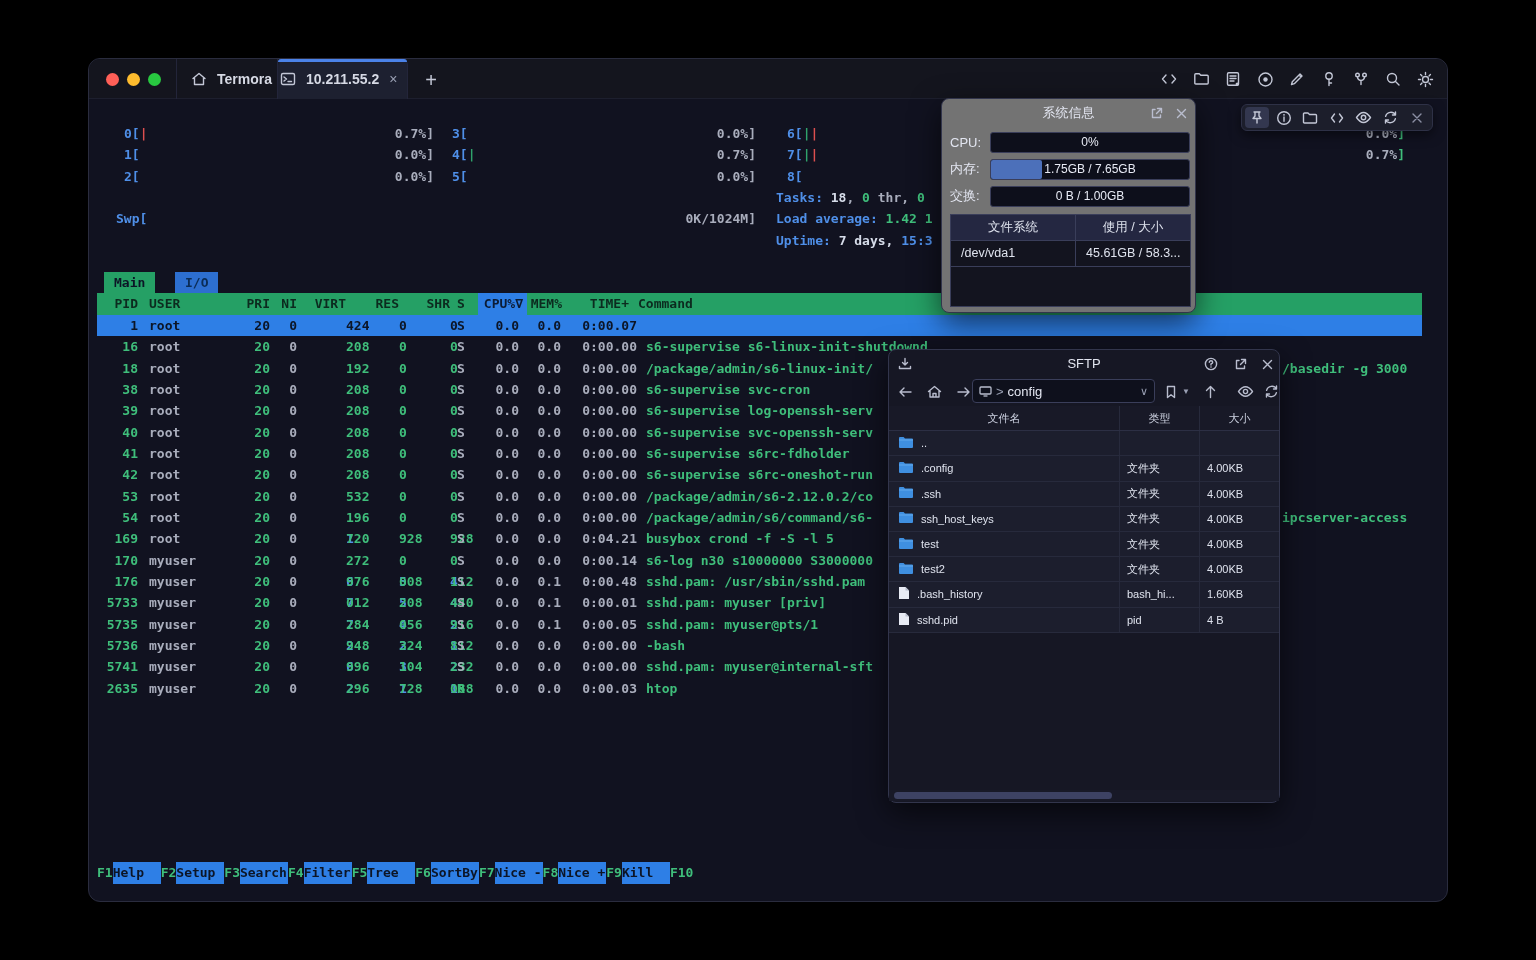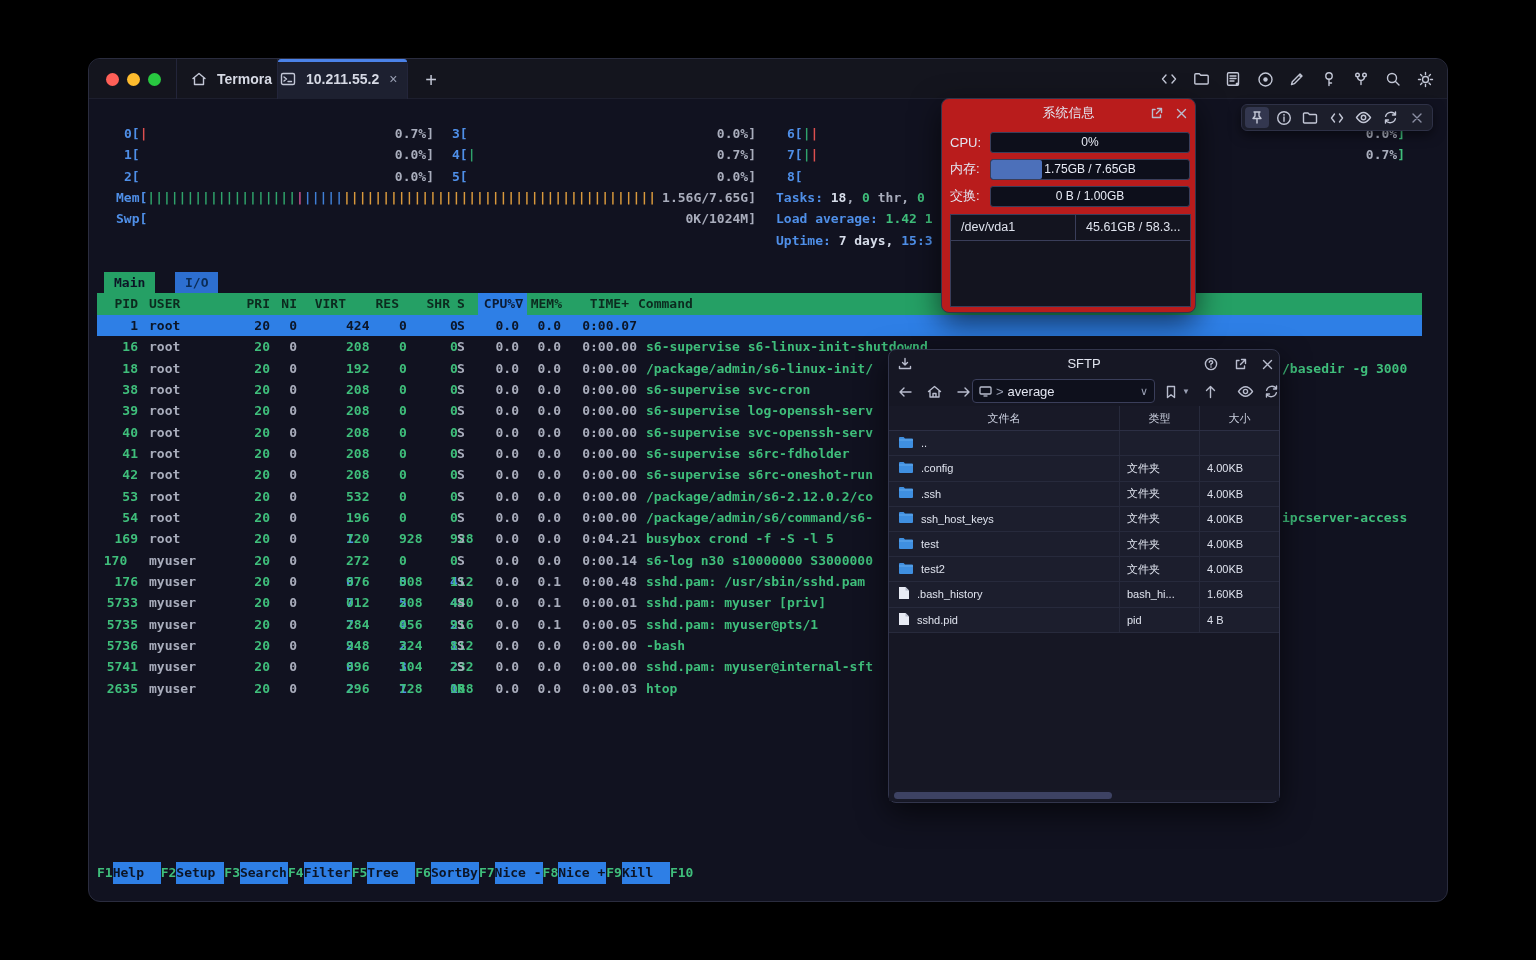--- a/index.html
+++ b/index.html
@@ -35,21 +35,21 @@
 .prow{position:absolute;left:8px;width:1325px;height:21.33px}
 .prow span{position:absolute;top:0;white-space:pre}
 .prow.sel{background:#2e7fe6}
 .prow.sel span{color:#0c1526 !important}
 .r{text-align:right}
 .fbar{position:absolute;left:8px;top:763px;width:1325px;height:22px;display:flex;line-height:22px}
 .fk{color:#3fbe7b;white-space:pre}
 .fl{background:#2e7fe6;color:#0c1526;width:48px;white-space:pre;overflow:hidden}
 .fl.last{flex:1}
 
-.panel{position:absolute;background:#b91c1c;border:1px solid #32354c;border-radius:8px;box-shadow:0 10px 30px rgba(0,0,0,.6);color:#dfe3ee}
+.panel{position:absolute;background:#737373;border:1px solid #32354c;border-radius:8px;box-shadow:0 10px 30px rgba(0,0,0,.6);color:#dfe3ee}
 .ptitle{position:relative;height:27px;display:flex;align-items:center;justify-content:center;font-size:13px;color:#e2e5f0}
 .picon{position:absolute;top:5px;width:18px;height:18px;display:flex;align-items:center;justify-content:center}
 .picon svg{stroke:#b9bdce;fill:none;stroke-width:1.4;stroke-linecap:round;stroke-linejoin:round}
 
 .sys-row{position:absolute;left:8px;display:flex;align-items:center;height:22px;font-size:13px}
 .sys-label{width:40px;color:#e2e5f0}
 .sbar{position:relative;width:200px;height:21px;background:#0d0f1b;border:1px solid #3a3e5a;border-radius:3px}
 .sbar .fill{position:absolute;left:0;top:0;bottom:0;background:#4c70ba;border-radius:2px}
 .sbar .txt{position:absolute;inset:0;display:flex;align-items:center;justify-content:center;font-size:12px;color:#e8ebf5}
 .fstable{position:absolute;left:8px;top:115px;width:241px;height:93px;background:#13141f;border:1px solid #3a3e5a;font-size:12.5px}
@@ -174,21 +174,20 @@
     <span class="vtab vtab-io">I/O</span>
   <div class="meter" style="left: 35px; top: 24px; width: 310px; height: 21.33px;"><span class="b">0[</span><span class="tick tk-red">|</span><span class="mval"><span class="gy">0.7%</span><span class="gy">]</span></span></div>
       <div class="meter" style="left: 35px; top: 45.33px; width: 310px; height: 21.33px;"><span class="b">1[</span><span class="mval"><span class="gy">0.0%</span><span class="gy">]</span></span></div>
       <div class="meter" style="left: 35px; top: 66.66px; width: 310px; height: 21.33px;"><span class="b">2[</span><span class="mval"><span class="gy">0.0%</span><span class="gy">]</span></span></div>
       <div class="meter" style="left: 363px; top: 24px; width: 304px; height: 21.33px;"><span class="b">3[</span><span class="mval"><span class="gy">0.0%</span><span class="gy">]</span></span></div>
       <div class="meter" style="left: 363px; top: 45.33px; width: 304px; height: 21.33px;"><span class="b">4[</span><span class="tick tk-green">|</span><span class="mval"><span class="gy">0.7%</span><span class="gy">]</span></span></div>
       <div class="meter" style="left: 363px; top: 66.66px; width: 304px; height: 21.33px;"><span class="b">5[</span><span class="mval"><span class="gy">0.0%</span><span class="gy">]</span></span></div>
       <div class="meter" style="left: 698px; top: 24px; width: 618px; height: 21.33px;"><span class="b">6[</span><span class="tick tk-green">|</span><span class="tick tk-red">|</span><span class="mval"><span class="gy">0.0%</span><span class="g">]</span></span></div>
       <div class="meter" style="left: 698px; top: 45.33px; width: 618px; height: 21.33px;"><span class="b">7[</span><span class="tick tk-green">|</span><span class="tick tk-red">|</span><span class="mval"><span class="gy">0.7%</span><span class="g">]</span></span></div>
       <div class="meter" style="left: 698px; top: 66.66px; width: 618px; height: 21.33px;"><span class="b">8[</span></div>
-      <div class="meter" style="left: 27px; top: 87.99px; width: 640px; height: 21.33px;"><span class="b">Mem[</span><span class="tick tk-green">|||||||||||||||||||</span><span class="tick tk-pink">|</span><span class="tick tk-blue">|||||</span><span class="tick tk-orange">||||||||||||||||||||||||||||||||||||||||</span><span class="mval"><span class="gy">1.56G/7.65G]</span></span></div>
       <div class="meter" style="left: 27px; top: 109.32px; width: 640px; height: 21.33px;"><span class="b">Swp[</span><span class="mval"><span class="gy">0K/1024M]</span></span></div>
       <div class="tline" style="left: 687px; top: 87.99px;"><span class="b">Tasks: </span><span class="wb">18</span><span class="gy">, </span><span class="g">0</span><span class="gy"> thr, </span><span class="g">0 </span></div>
       <div class="tline" style="left: 687px; top: 109.32px;"><span class="b">Load average: </span><span class="g">1.42 </span><span class="g">1</span></div>
       <div class="tline" style="left: 687px; top: 130.65px;"><span class="b">Uptime: </span><span class="wb">7 days, </span><span class="b">15:3</span></div>
       <div class="phead">
         <span class="r" style="left: -4px; width: 45px;">PID</span>
         <span style="left: 52px;">USER</span>
         <span class="r" style="left: 128px; width: 45px;">PRI</span>
         <span class="r" style="left: 170px; width: 30px;">NI</span>
         <span class="r" style="left: 194px; width: 55px;">VIRT</span>
@@ -349,21 +348,21 @@
         <span class="r" style="left: 194px; width: 55px;"><span class="b">1</span><span class="g">720</span></span>
         <span class="r" style="left: 252px; width: 50px;"><span class="g">928</span></span>
         <span class="r" style="left: 303px; width: 50px;"><span class="g">928</span></span>
         <span class="gy" style="left: 360px;">S</span>
         <span class="r gy" style="left: 377px; width: 45px;">0.0</span>
         <span class="r gy" style="left: 419px; width: 45px;">0.0</span>
         <span class="r gy" style="left: 465px; width: 75px;">0:04.21</span>
         <span class="g" style="left: 549px;">busybox crond -f -S -l 5</span>
       </div>
       <div class="prow" style="top: 450.63px;">
-        <span class="r g" style="left: -4px; width: 45px; text-align: center;">170</span>
+        <span class="r g" style="left: -4px; width: 45px;">170</span>
         <span class="gy" style="left: 52px;">myuser</span>
         <span class="r g" style="left: 133px; width: 40px;">20</span>
         <span class="r gy" style="left: 170px; width: 30px;">0</span>
         <span class="r" style="left: 194px; width: 55px;"><span class="g">272</span></span>
         <span class="r" style="left: 252px; width: 50px;"><span class="g">0</span></span>
         <span class="r" style="left: 303px; width: 50px;"><span class="g">0</span></span>
         <span class="gy" style="left: 360px;">S</span>
         <span class="r gy" style="left: 377px; width: 45px;">0.0</span>
         <span class="r gy" style="left: 419px; width: 45px;">0.0</span>
         <span class="r gy" style="left: 465px; width: 75px;">0:00.14</span>
@@ -546,20 +545,24 @@
         </span>
     </div>
     <div class="sys-row" style="top:86px">
       <span class="sys-label">交换:</span>
       <span class="sbar">
           <span class="fill" style="width:0%"></span>
           <span class="txt">0 B / 1.00GB</span>
         </span>
     </div>
     <div class="fstable" id="fstable">
+        <div class="fsrow head">
+          <span class="fsc1">文件系统</span>
+          <span class="fsc2">使用 / 大小</span>
+        </div>
         <div class="fsrow">
           <span class="fsc1">/dev/vda1</span>
           <span class="fsc2">45.61GB / 58.3...</span>
         </div>
       </div>
   </div>
 
   <div class="panel" style="left:799px;top:290px;width:392px;height:454px;background:#161724">
     <div class="ptitle">
       <span class="picon" style="left:7px">
@@ -601,21 +604,21 @@
           <svg width="15" height="12" viewBox="0 0 15 12">
             <path d="M2 6 H13 M9 2 L13 6 L9 10"></path>
           </svg>
         </span>
       <div class="crumb">
         <svg width="13" height="11" viewBox="0 0 13 11" style="stroke:#b9bdce;fill:none;stroke-width:1.3">
             <rect x="1" y="1" width="11" height="7" rx="1"></rect>
             <path d="M4.5 10 H8.5"></path>
           </svg>
         <span style="color:#9aa0b4">&gt;</span>
-        <span>average</span>
+        <span>config</span>
         <span class="chev">∨</span>
       </div>
       <span class="ticon" style="position:absolute;left:271px">
           <svg width="12" height="14" viewBox="0 0 12 14">
             <path d="M2.5 1.5 H9.5 V12.5 L6 9.8 L2.5 12.5 Z"></path>
           </svg>
         </span>
       <span style="position:absolute;left:293px;color:#9aa0b4;font-size:8px">▼</span>
       <span class="ticon" style="position:absolute;left:310px">
           <svg width="13" height="14" viewBox="0 0 13 14">

